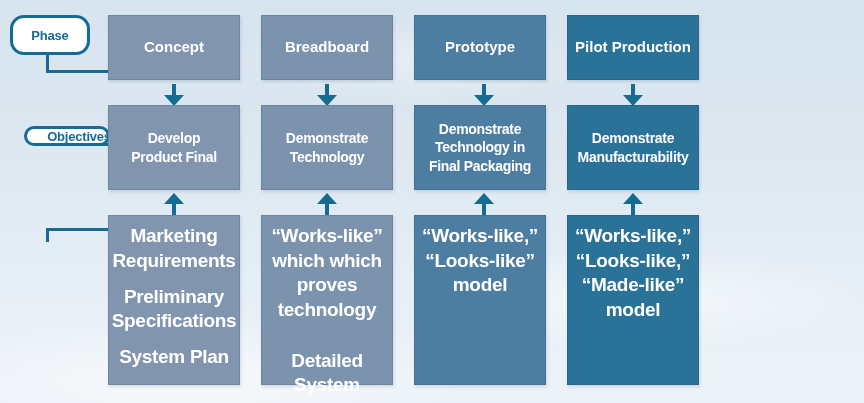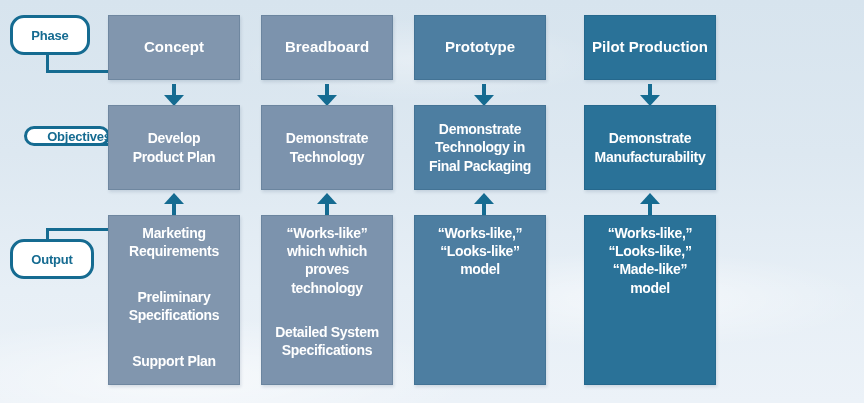--- a/index.html
+++ b/index.html
@@ -29,35 +29,35 @@
   .lbl-objectives{left:24px;top:126px;width:86px;height:20px;padding-left:24px;}
   .lbl-output{left:10px;top:239px;width:84px;height:40px;}
   .line{position:absolute;background:#156b91;}
   .ln-phase-v{left:46px;top:53px;width:3px;height:20px;}
   .ln-phase-h{left:46px;top:70px;width:62px;height:3px;}
   .ln-obj-h{left:92px;top:143px;width:16px;height:3px;}
   .ln-out-v{left:46px;top:228px;width:3px;height:14px;}
   .ln-out-h{left:46px;top:228px;width:62px;height:3px;}
   
   .col{position:absolute;top:0;width:132px;height:403px;}
-  .col-1{left:108px;} .col-2{left:261px;} .col-3{left:414px;padding-left:8px;} .col-4{left:584px;} .col-5{left:720px;}
+  .col-1{left:108px;} .col-2{left:261px;} .col-3{left:414px;padding-left:8px;} .col-4{left:567px;} .col-5{left:720px;}
   .box{
     position:absolute;left:0;width:132px;
     box-sizing:border-box;
     color:#ffffff;font-weight:bold;
     text-align:center;
     box-shadow:inset 0 0 0 1px rgba(10,50,80,.14), 1px 2px 3px rgba(40,70,100,.15);
   }
   .c1{background:#8196ae;} .c2{background:#7c93ad;} .c3{background:#4d7ea1;}
   .c4{background:#2a7298;} .c5{background:#146a90;}
   .phase{top:15px;height:65px;display:flex;align-items:center;justify-content:center;
          font-size:15px;line-height:1.25;}
   .obj{top:105px;height:85px;display:flex;align-items:center;justify-content:center;
        font-size:14px;line-height:1.3;letter-spacing:-0.3px;}
-  .out{top:215px;height:170px;font-size:14px;line-height:1.3;letter-spacing:-0.3px;
+  .out{top:215px;height:170px;font-size:19px;line-height:1.3;letter-spacing:-0.3px;
        display:flex;flex-direction:column;align-items:center;padding:9px 3px 15px;}
   .out-spread{justify-content:space-between;}
   .gap-top{margin-top:26px;}
   .t{white-space:pre-line;display:block;}
   
   .arrow{position:absolute;left:50%;transform:translateX(-50%);width:20px;}
   .arrow i{display:block;margin:0 auto;}
   .stem{width:4px;height:11px;background:#156b91;}
   .head-down{width:0;height:0;border-left:10px solid transparent;border-right:10px solid transparent;
              border-top:11px solid #156b91;}
@@ -75,48 +75,45 @@
     <span class="t">Phase</span>
   </div>
   <div class="line ln-phase-v"></div>
   <div class="line ln-phase-h"></div>
 
   <div class="lbl lbl-objectives">
     <span class="t">Objectives</span>
   </div>
   <div class="line ln-obj-h"></div>
 
-  <div class="lbl lbl-output">
-    <span class="t">Output</span>
-  </div>
   <div class="line ln-out-v"></div>
   <div class="line ln-out-h"></div>
 
   <div class="col col-1">
     <div class="box phase c1">
       <span class="t">Concept</span>
     </div>
     <div class="arrow arrow-down">
         <i class="stem"></i>
         <i class="head-down"></i>
       </div>
     <div class="box obj c1">
       <span class="t">Develop
-Product Plan</span>
+Product Final</span>
     </div>
     <div class="arrow arrow-up">
         <i class="head-up"></i>
         <i class="stem"></i>
       </div>
     <div class="box out c1 out-spread">
       <span class="t">Marketing
 Requirements</span>
       <span class="t">Preliminary
 Specifications</span>
-      <span class="t">Support Plan</span>
+      <span class="t">System Plan</span>
     </div>
   </div>
 
   <div class="col col-2">
     <div class="box phase c2">
       <span class="t">Breadboard</span>
     </div>
     <div class="arrow arrow-down">
         <i class="stem"></i>
         <i class="head-down"></i>

